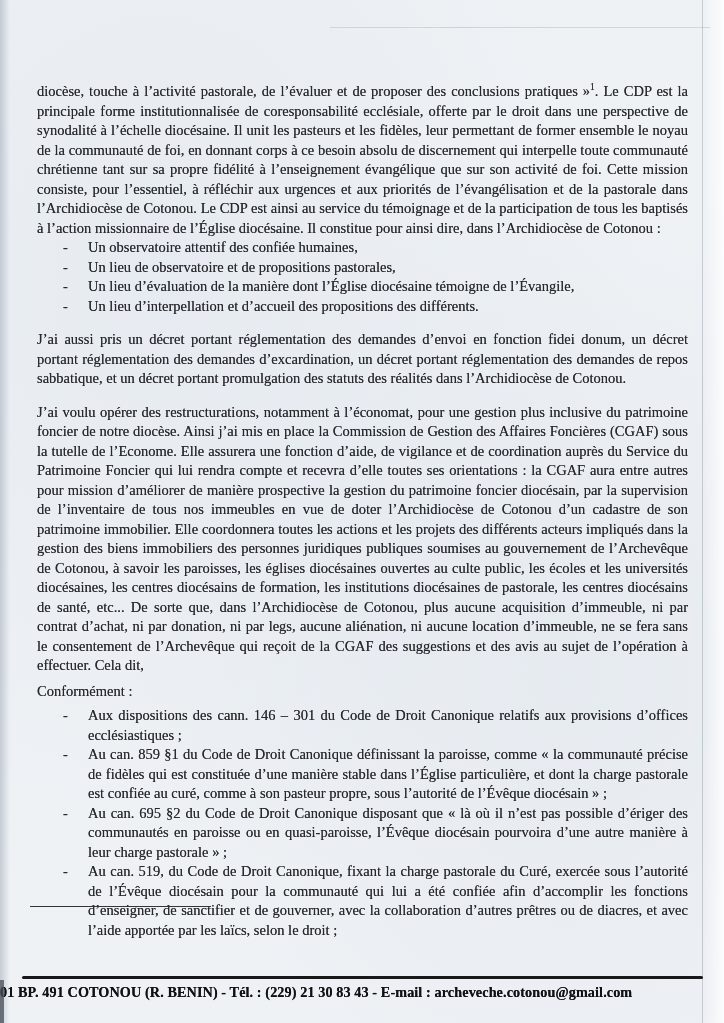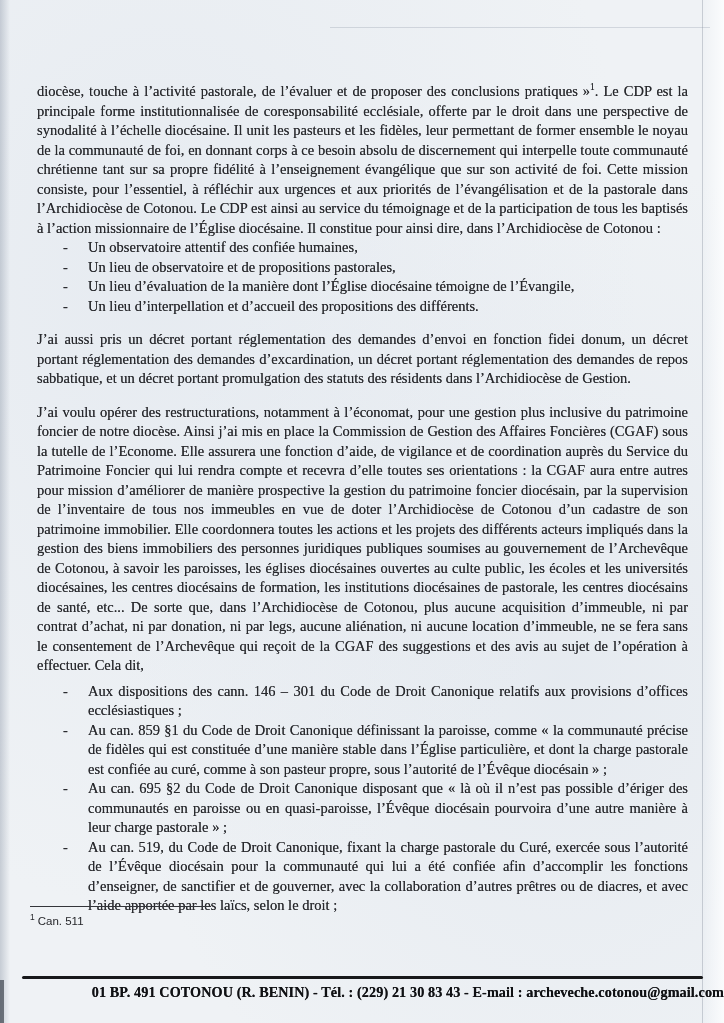--- a/index.html
+++ b/index.html
@@ -72,21 +72,21 @@
   }
   .footnote-text sup { font-size: 8.5px; margin-right: 3px; }
 
   
   .footer-rule {
     position: absolute; left: 22px; top: 976px; width: 681px; height: 3px;
     background: #17181a; border-radius: 2px;
   }
   .footer-text {
     position: absolute; left: 0; top: 984px; width: 724px;
-    text-align: right;
+    text-align: left;
     font-weight: bold; font-size: 14.2px;
     color: #101114; letter-spacing: 0.1px;
     text-shadow: 0 0 0.3px rgba(16,17,20,0.8);
   }
 </style>
 </head>
 <body>
 
 <div class="page">
 
@@ -111,24 +111,25 @@
       <div class="li">
         <span class="dash">-</span>
         <span class="li-text">Un lieu d’évaluation de la manière dont l’Église diocésaine témoigne de l’Évangile,</span>
       </div>
       <div class="li">
         <span class="dash">-</span>
         <span class="li-text">Un lieu d’interpellation et d’accueil des propositions des différents.</span>
       </div>
     </div>
 
-    <p class="para"><span>J’ai aussi pris un décret portant réglementation des demandes d’envoi en fonction </span><span class="it">fidei donum</span><span>, un décret portant réglementation des demandes d’excardination, un décret portant réglementation des demandes de repos sabbatique, et un décret portant promulgation des statuts des résidents dans l’Archidiocèse de Gestion.</span></p>
+    <p class="para"><span>J’ai aussi pris un décret portant réglementation des demandes d’envoi en fonction </span><span class="it">fidei donum</span><span>, un décret portant réglementation des demandes d’excardination, un décret portant réglementation des demandes de repos sabbatique, et un décret portant promulgation des statuts des réalités dans l’Archidiocèse de Cotonou.</span></p>
 
     <p class="para mb6">J’ai voulu opérer des restructurations, notamment à l’économat, pour une gestion plus inclusive du patrimoine foncier de notre diocèse. Ainsi j’ai mis en place la Commission de Gestion des Affaires Foncières (CGAF) sous la tutelle de l’Econome. Elle assurera une fonction d’aide, de vigilance et de coordination auprès du Service du Patrimoine Foncier qui lui rendra compte et recevra d’elle toutes ses orientations : la CGAF aura entre autres pour mission d’améliorer de manière prospective la gestion du patrimoine foncier diocésain, par la supervision de l’inventaire de tous nos immeubles en vue de doter l’Archidiocèse de Cotonou d’un cadastre de son patrimoine immobilier. Elle coordonnera toutes les actions et les projets des différents acteurs impliqués dans la gestion des biens immobiliers des personnes juridiques publiques soumises au gouvernement de l’Archevêque de Cotonou, à savoir les paroisses, les églises diocésaines ouvertes au culte public, les écoles et les universités diocésaines, les centres diocésains de formation, les institutions diocésaines de pastorale, les centres diocésains de santé, etc... De sorte que, dans l’Archidiocèse de Cotonou, plus aucune acquisition d’immeuble, ni par contrat d’achat, ni par donation, ni par legs, aucune aliénation, ni aucune location d’immeuble, ne se fera sans le consentement de l’Archevêque qui reçoit de la CGAF des suggestions et des avis au sujet de l’opération à effectuer. Cela dit,</p>
 
+    <p class="para mb5">Conformément :</p>
 
     <div class="list mb0">
       <div class="li">
         <span class="dash">-</span>
         <span class="li-text">Aux dispositions des cann. 146 – 301 du Code de Droit Canonique relatifs aux provisions d’offices ecclésiastiques ;</span>
       </div>
       <div class="li">
         <span class="dash">-</span>
         <span class="li-text">Au can. 859 §1 du Code de Droit Canonique définissant la paroisse, comme « la communauté précise de fidèles qui est constituée d’une manière stable dans l’Église particulière, et dont la charge pastorale est confiée au curé, comme à son pasteur propre, sous l’autorité de l’Évêque diocésain » ;</span>
       </div>
@@ -139,21 +140,20 @@
       <div class="li">
         <span class="dash">-</span>
         <span class="li-text">Au can. 519, du Code de Droit Canonique, fixant la charge pastorale du Curé, exercée sous l’autorité de l’Évêque diocésain pour la communauté qui lui a été confiée afin d’accomplir les fonctions d’enseigner, de sanctifier et de gouverner, avec la collaboration d’autres prêtres ou de diacres, et avec l’aide apportée par les laïcs, selon le droit ;</span>
       </div>
     </div>
 
   </div>
 
   <div class="footnote-block">
     <div class="footnote-rule"></div>
-    <div class="footnote-text"><sup>1</sup><span>Can. 511</span></div>
   </div>
 
   <div class="footer-rule"></div>
   <div class="footer-text">01 BP. 491 COTONOU (R. BENIN) - Tél. : (229) 21 30 83 43 - E-mail : archeveche.cotonou@gmail.com</div>
 
   <div class="mark-bottom-left"></div>
 
 </div>
 
 </body></html>

